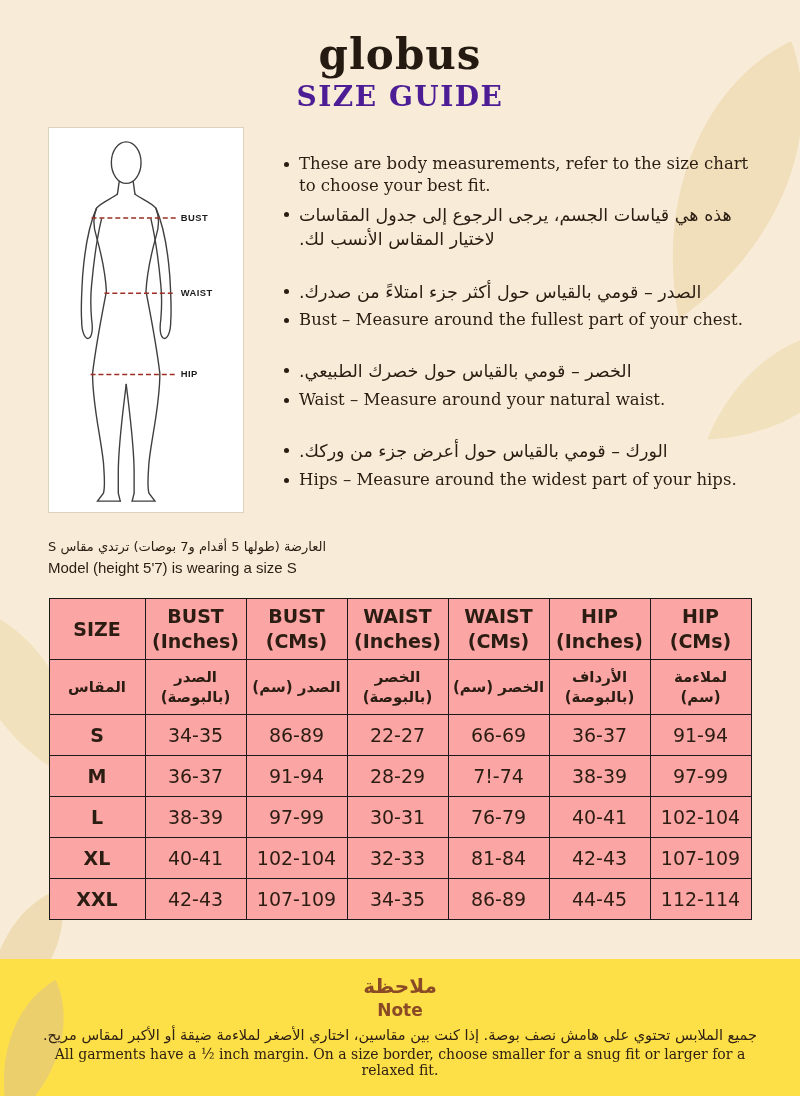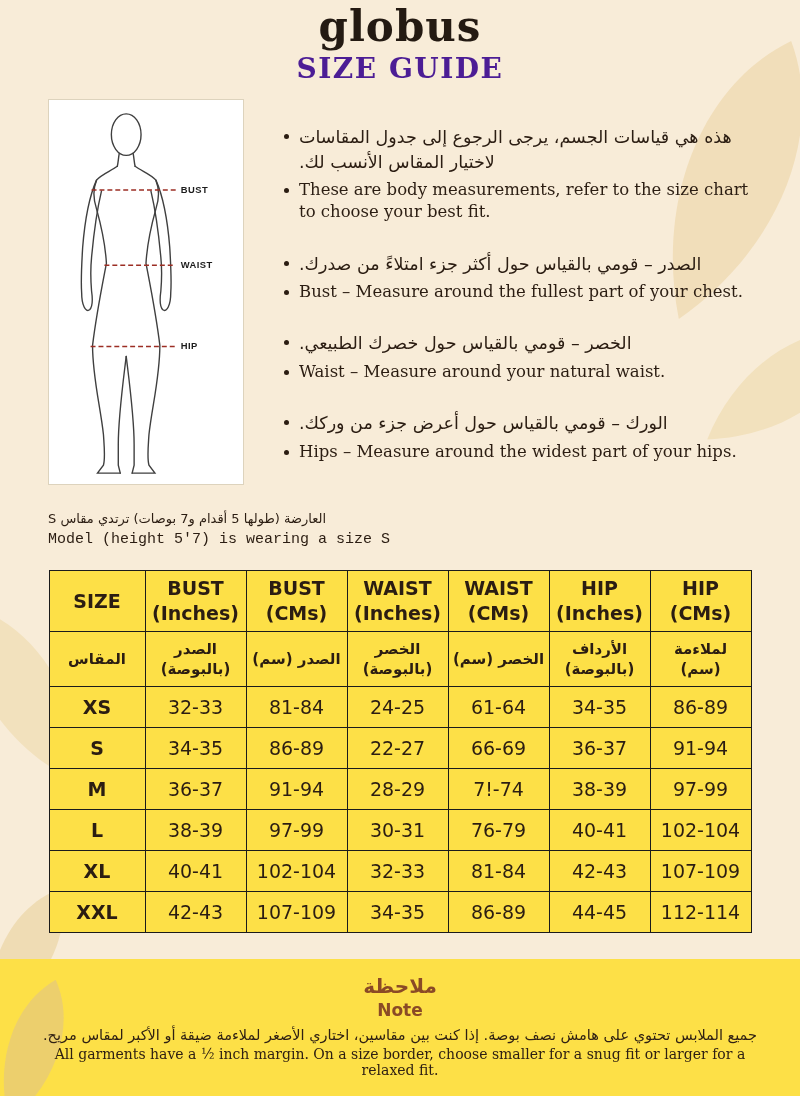--- a/index.html
+++ b/index.html
@@ -4,45 +4,45 @@
 <style>
   html,body{margin:0;padding:0;background:#f8ecd8;}
   .page{
     position:relative; width:800px; height:1096px; overflow:hidden;
     background:#f8ecd8; font-family:"DejaVu Sans",sans-serif; color:#2b1d12;
   }
   .leaf{position:absolute; z-index:0;}
   .content{position:relative; z-index:1;}
 
   
-  .hdr{text-align:center; padding-top:4px;}
+  .hdr{text-align:center; padding-top:32px;}
   .logo{font-family:"DejaVu Serif",serif; font-weight:700; font-size:42px; letter-spacing:1px; color:#241a12; line-height:1.1;}
   .title{margin:2px 0 0; font-family:"DejaVu Serif",serif; font-weight:700; font-size:28px; letter-spacing:1.5px; color:#4c1d95;}
 
   
   .top{display:flex; gap:40px; padding:14px 48px 0;}
   .figure-box{flex:none; width:196px; height:386px; background:#ffffff; border:1px solid #ddd3bd; box-sizing:border-box;}
   .figure-box svg{display:block; width:100%; height:100%;}
   .meas-label{font-family:"Liberation Sans",sans-serif; font-size:9.5px; font-weight:bold; fill:#1c1c1c; letter-spacing:.5px;}
 
   .bullets{flex:1; padding-top:26px;}
   .group{margin-bottom:28px;}
   .group .line + .line{margin-top:5px;}
   .line{display:flex; gap:10px; align-items:flex-start;}
   .dot{flex:none; width:5px; height:5px; border-radius:50%; background:#2b1d12; margin-top:9px;}
   .txt-ar{direction:rtl; text-align:left; font-size:17.5px; line-height:1.4; color:#2b1d12;}
   .txt-en{font-family:"DejaVu Serif",serif; font-size:16.5px; line-height:1.35; color:#2b1d12;}
 
   
   .model-note{padding:20px 48px 0;}
   .model-ar{direction:rtl; text-align:left; font-size:13px; line-height:1.3;}
-  .model-en{font-family:Liberation Mono, monospace; font-size:15px; margin-top:3px;}
-
-  
-  table.sizes{border-collapse:collapse; margin:22px auto 0; background:#fde047;}
+  .model-en{font-family:Liberation Sans, sans-serif; font-size:15px; margin-top:3px;}
+
+  
+  table.sizes{border-collapse:collapse; margin:22px auto 0; background:#fca5a5;}
   table.sizes th, table.sizes td{border:1px solid #1b1b1b; text-align:center; vertical-align:middle; padding:0 4px;}
   .th-en{height:60px; font-size:19px; font-weight:700; line-height:1.3;}
   .th-en span{display:block;}
   .th-ar{height:54px; font-size:15px; font-weight:700; line-height:1.35; direction:rtl;}
   .row-data td{height:40px; font-size:19px;}
   .cell-size{font-weight:700;}
 
   
   .note-band{position:absolute; left:0; right:0; bottom:0; background:#fde047; text-align:center; padding:15px 28px 18px; z-index:1; overflow:hidden;}
   .note-band .inner{position:relative; z-index:1;}
@@ -106,25 +106,25 @@
           <text class="meas-label" x="133" y="93">BUST</text>
           <text class="meas-label" x="133" y="169">WAIST</text>
           <text class="meas-label" x="133" y="251">HIP</text>
         </svg>
       </div>
 
       <div class="bullets">
         <div class="group">
           <div class="line">
               <span class="dot"></span>
+              <span class="txt-en">These are body measurements, refer to the size chart to choose your best fit.</span>
+            </div>
+          <div class="line">
+              <span class="dot"></span>
               <span class="txt-ar" dir="rtl">هذه هي قياسات الجسم، يرجى الرجوع إلى جدول المقاسات لاختيار المقاس الأنسب لك.</span>
-            </div>
-          <div class="line">
-              <span class="dot"></span>
-              <span class="txt-en">These are body measurements, refer to the size chart to choose your best fit.</span>
             </div>
         </div>
         <div class="group">
           <div class="line">
               <span class="dot"></span>
               <span class="txt-ar" dir="rtl">الصدر – قومي بالقياس حول أكثر جزء امتلاءً من صدرك.</span>
             </div>
           <div class="line">
               <span class="dot"></span>
               <span class="txt-en">Bust – Measure around the fullest part of your chest.</span>
@@ -200,29 +200,20 @@
             </th>
       </tr>
       <tr>
         <th class="th-ar" dir="rtl">المقاس</th>
         <th class="th-ar" dir="rtl">الصدر (بالبوصة)</th>
         <th class="th-ar" dir="rtl">الصدر (سم)</th>
         <th class="th-ar" dir="rtl">الخصر (بالبوصة)</th>
         <th class="th-ar" dir="rtl">الخصر (سم)</th>
         <th class="th-ar" dir="rtl">الأرداف (بالبوصة)</th>
         <th class="th-ar" dir="rtl">لملاءمة (سم)</th>
-      </tr>
-      <tr class="row-data">
-        <td class="cell-size">XS</td>
-        <td>32-33</td>
-        <td>81-84</td>
-        <td>24-25</td>
-        <td>61-64</td>
-        <td>34-35</td>
-        <td>86-89</td>
       </tr>
       <tr class="row-data">
         <td class="cell-size">S</td>
         <td>34-35</td>
         <td>86-89</td>
         <td>22-27</td>
         <td>66-69</td>
         <td>36-37</td>
         <td>91-94</td>
       </tr>

